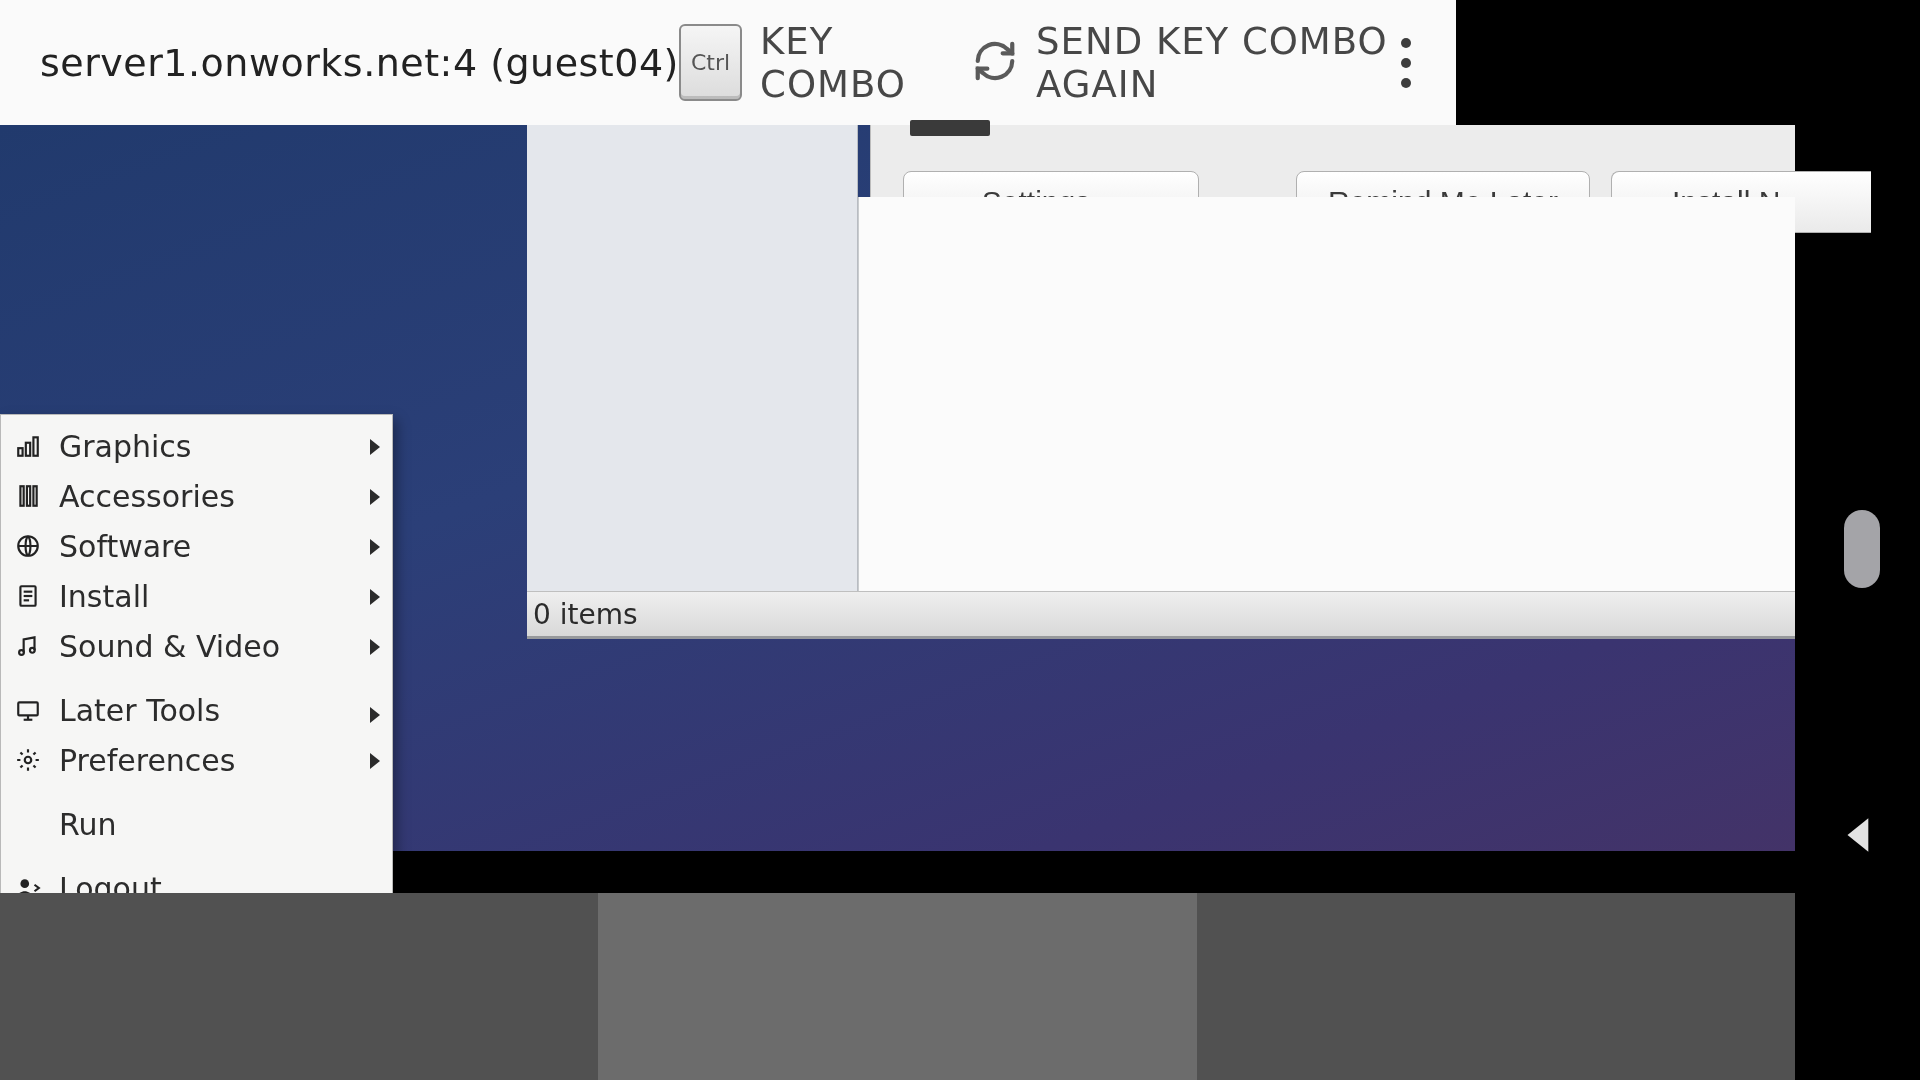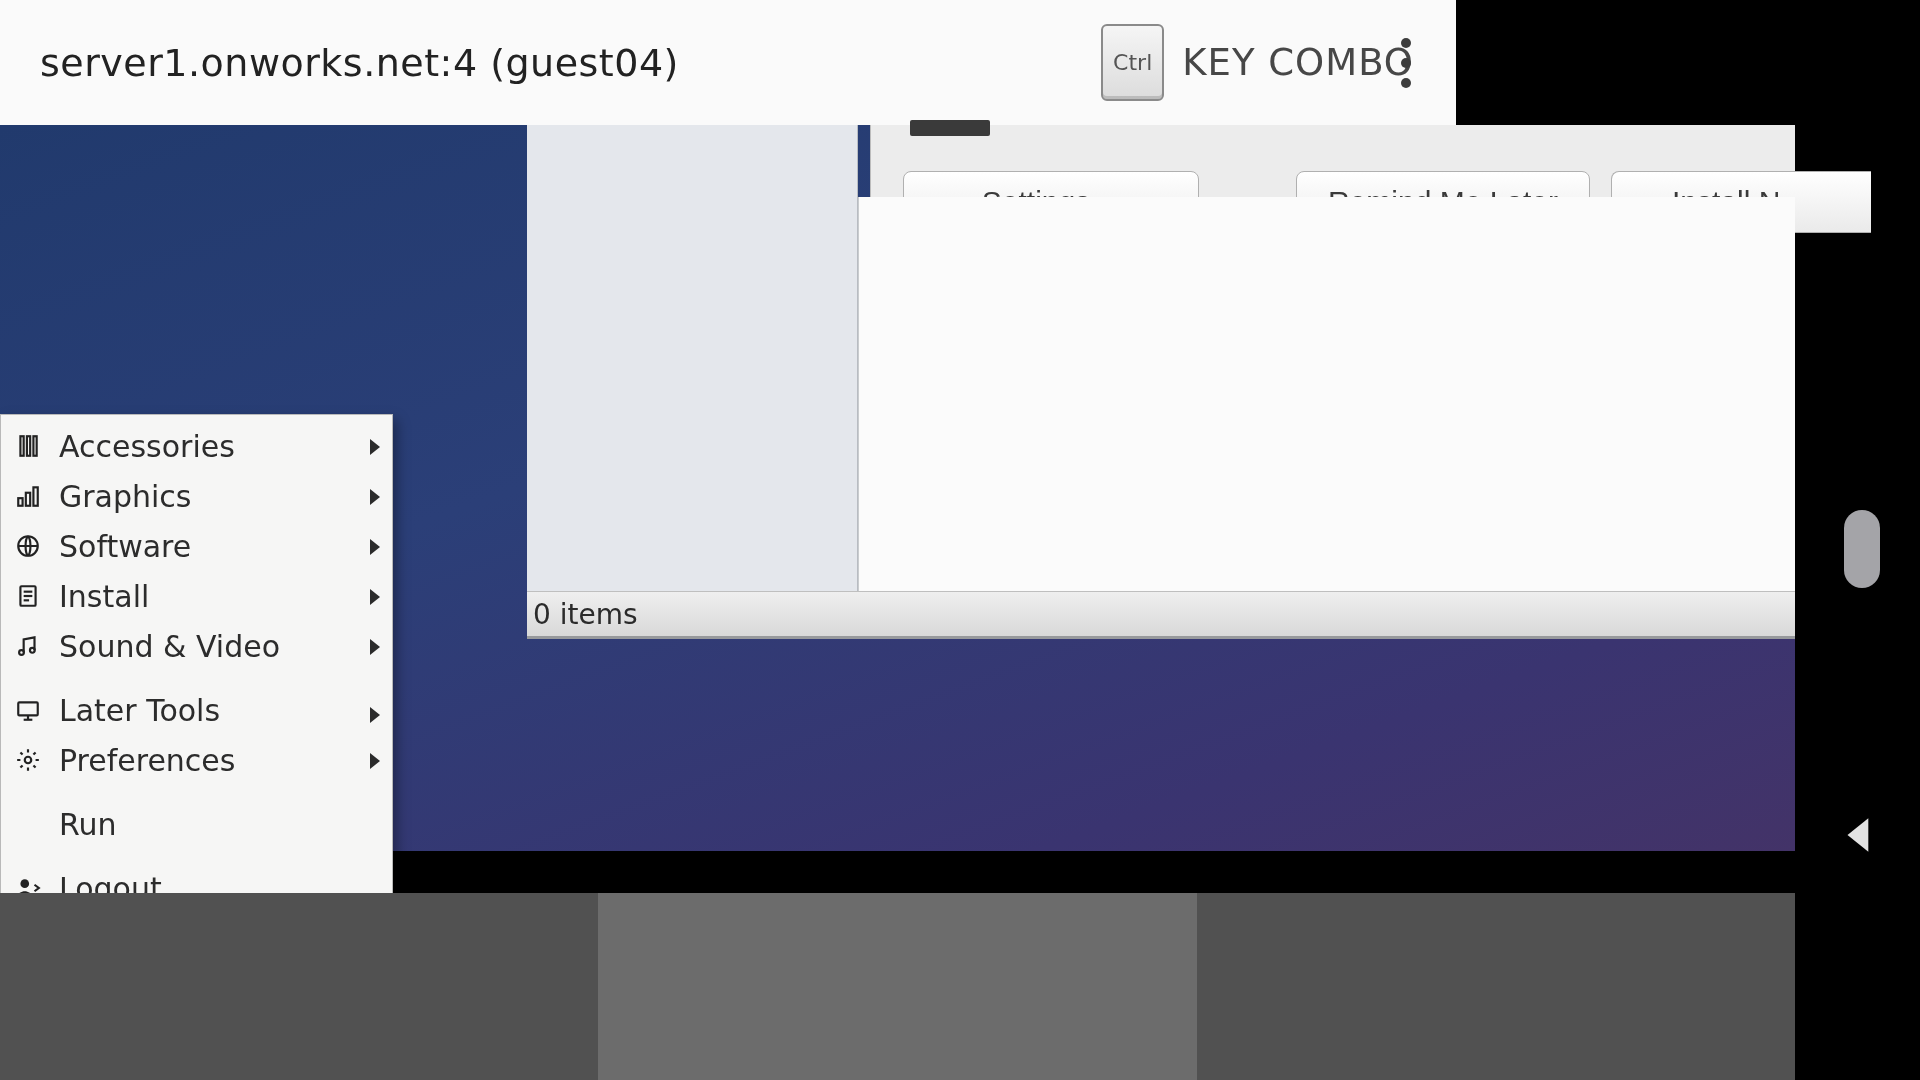--- a/index.html
+++ b/index.html
@@ -169,20 +169,31 @@
 
 <div class="topbar">
   <div class="title">server1.onworks.net:4 (guest04)</div>
   <div class="spacer"></div>
 
   <div class="kc-group">
     <span class="ctrl-key">Ctrl</span>
     <span class="kc-label">KEY COMBO</span>
   </div>
 
+  <div class="kc-group">
+    <span class="refresh-icon">
+      <svg viewBox="0 0 24 24" fill="none" stroke-width="2.2" stroke-linecap="round">
+        <path d="M3 12a9 9 0 0 1 15.3-6.3L21 8"></path>
+        <path d="M21 3v5h-5"></path>
+        <path d="M21 12a9 9 0 0 1-15.3 6.3L3 16"></path>
+        <path d="M3 21v-5h5"></path>
+      </svg>
+    </span>
+    <span class="kc-label">SEND KEY COMBO AGAIN</span>
+  </div>
 
   <div class="kebab">
     <span></span>
       <span></span>
       <span></span>
   </div>
 </div>
 
 <div class="rightcol">
   <div class="scroll-thumb"></div>
@@ -208,38 +219,38 @@
 
   <div class="fm-status">
     <span>0 items</span>
   </div>
 
   <div class="startmenu">
 
     <div class="menu-item">
       <span class="mi-icon">
         <svg viewBox="0 0 24 24">
+            <rect x="3" y="14" width="4" height="7"></rect>
+            <rect x="10" y="9" width="4" height="12"></rect>
+            <rect x="17" y="4" width="4" height="17"></rect>
+          </svg>
+      </span>
+      <span>Graphics</span>
+      <span class="chev"></span>
+    </div>
+
+    <div class="menu-item">
+      <span class="mi-icon">
+        <svg viewBox="0 0 24 24">
             <rect x="5" y="3" width="3" height="18"></rect>
             <rect x="11" y="3" width="3" height="18"></rect>
             <rect x="17" y="3" width="3" height="18"></rect>
           </svg>
       </span>
       <span>Accessories</span>
-      <span class="chev"></span>
-    </div>
-
-    <div class="menu-item">
-      <span class="mi-icon">
-        <svg viewBox="0 0 24 24">
-            <rect x="3" y="14" width="4" height="7"></rect>
-            <rect x="10" y="9" width="4" height="12"></rect>
-            <rect x="17" y="4" width="4" height="17"></rect>
-          </svg>
-      </span>
-      <span>Graphics</span>
       <span class="chev"></span>
     </div>
 
     <div class="menu-item">
       <span class="mi-icon">
         <svg viewBox="0 0 24 24">
             <circle cx="12" cy="12" r="9"></circle>
             <path d="M3 12h18M12 3c3 3 3 15 0 18M12 3c-3 3-3 15 0 18"></path>
           </svg>
       </span>

